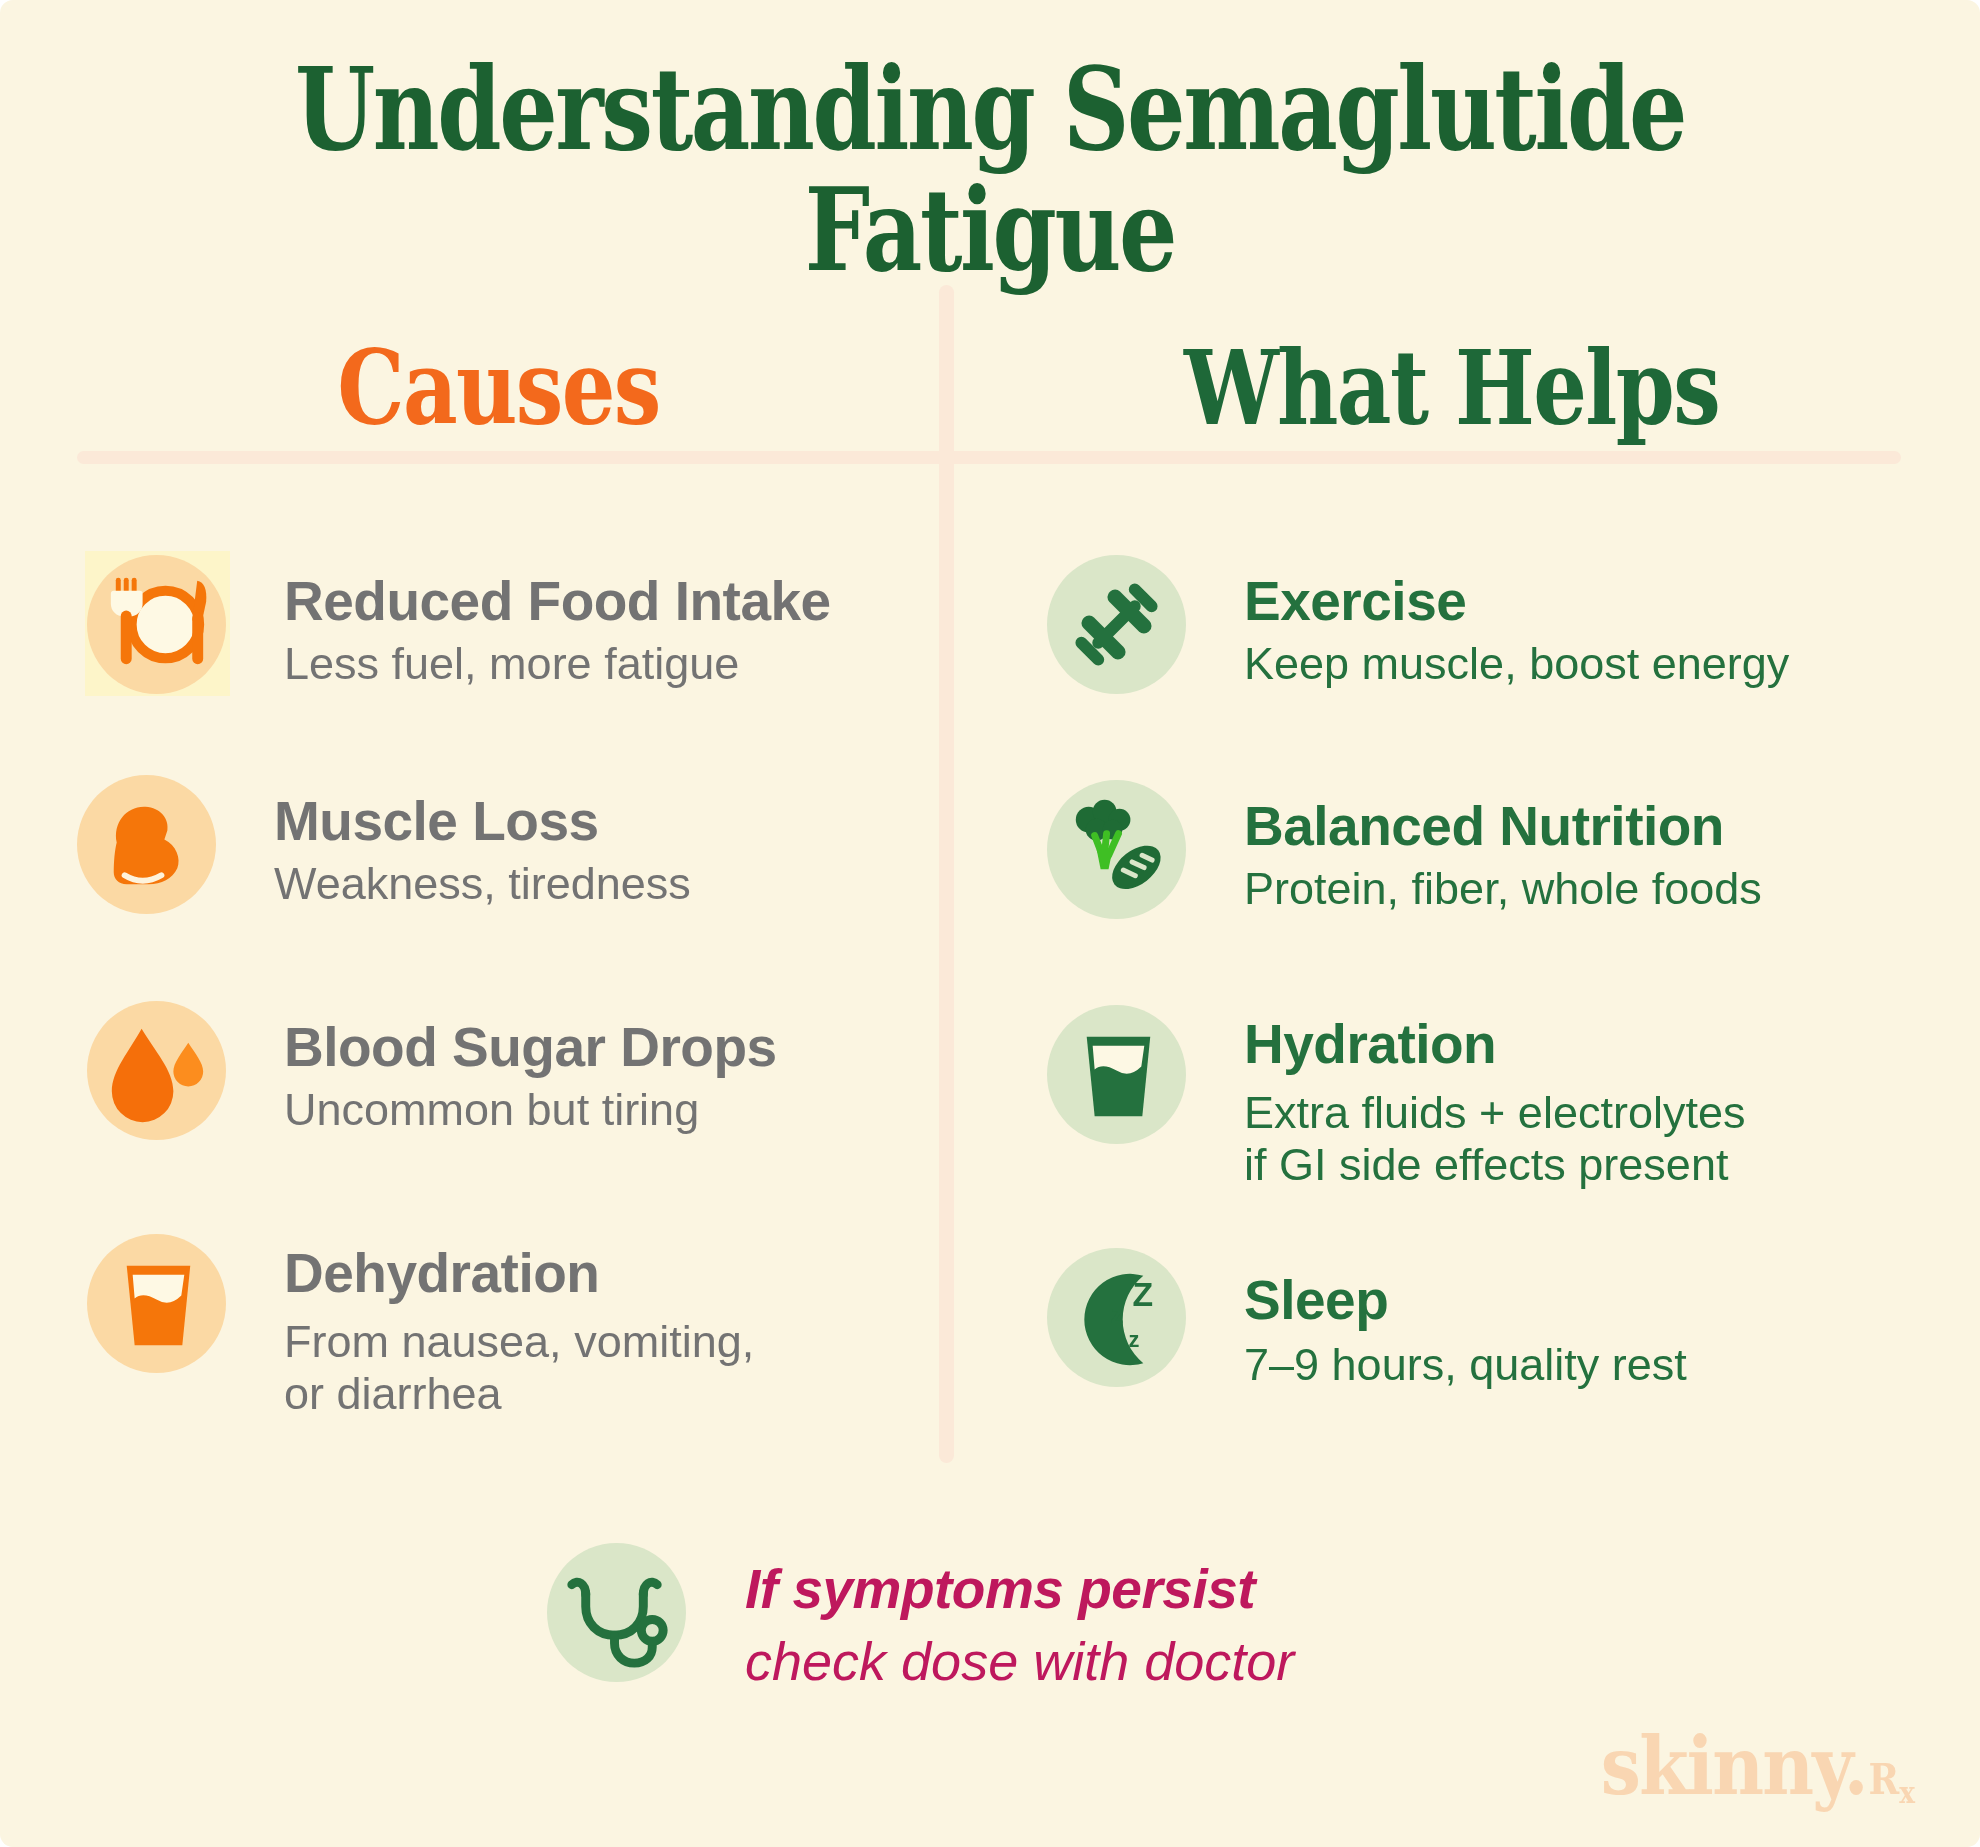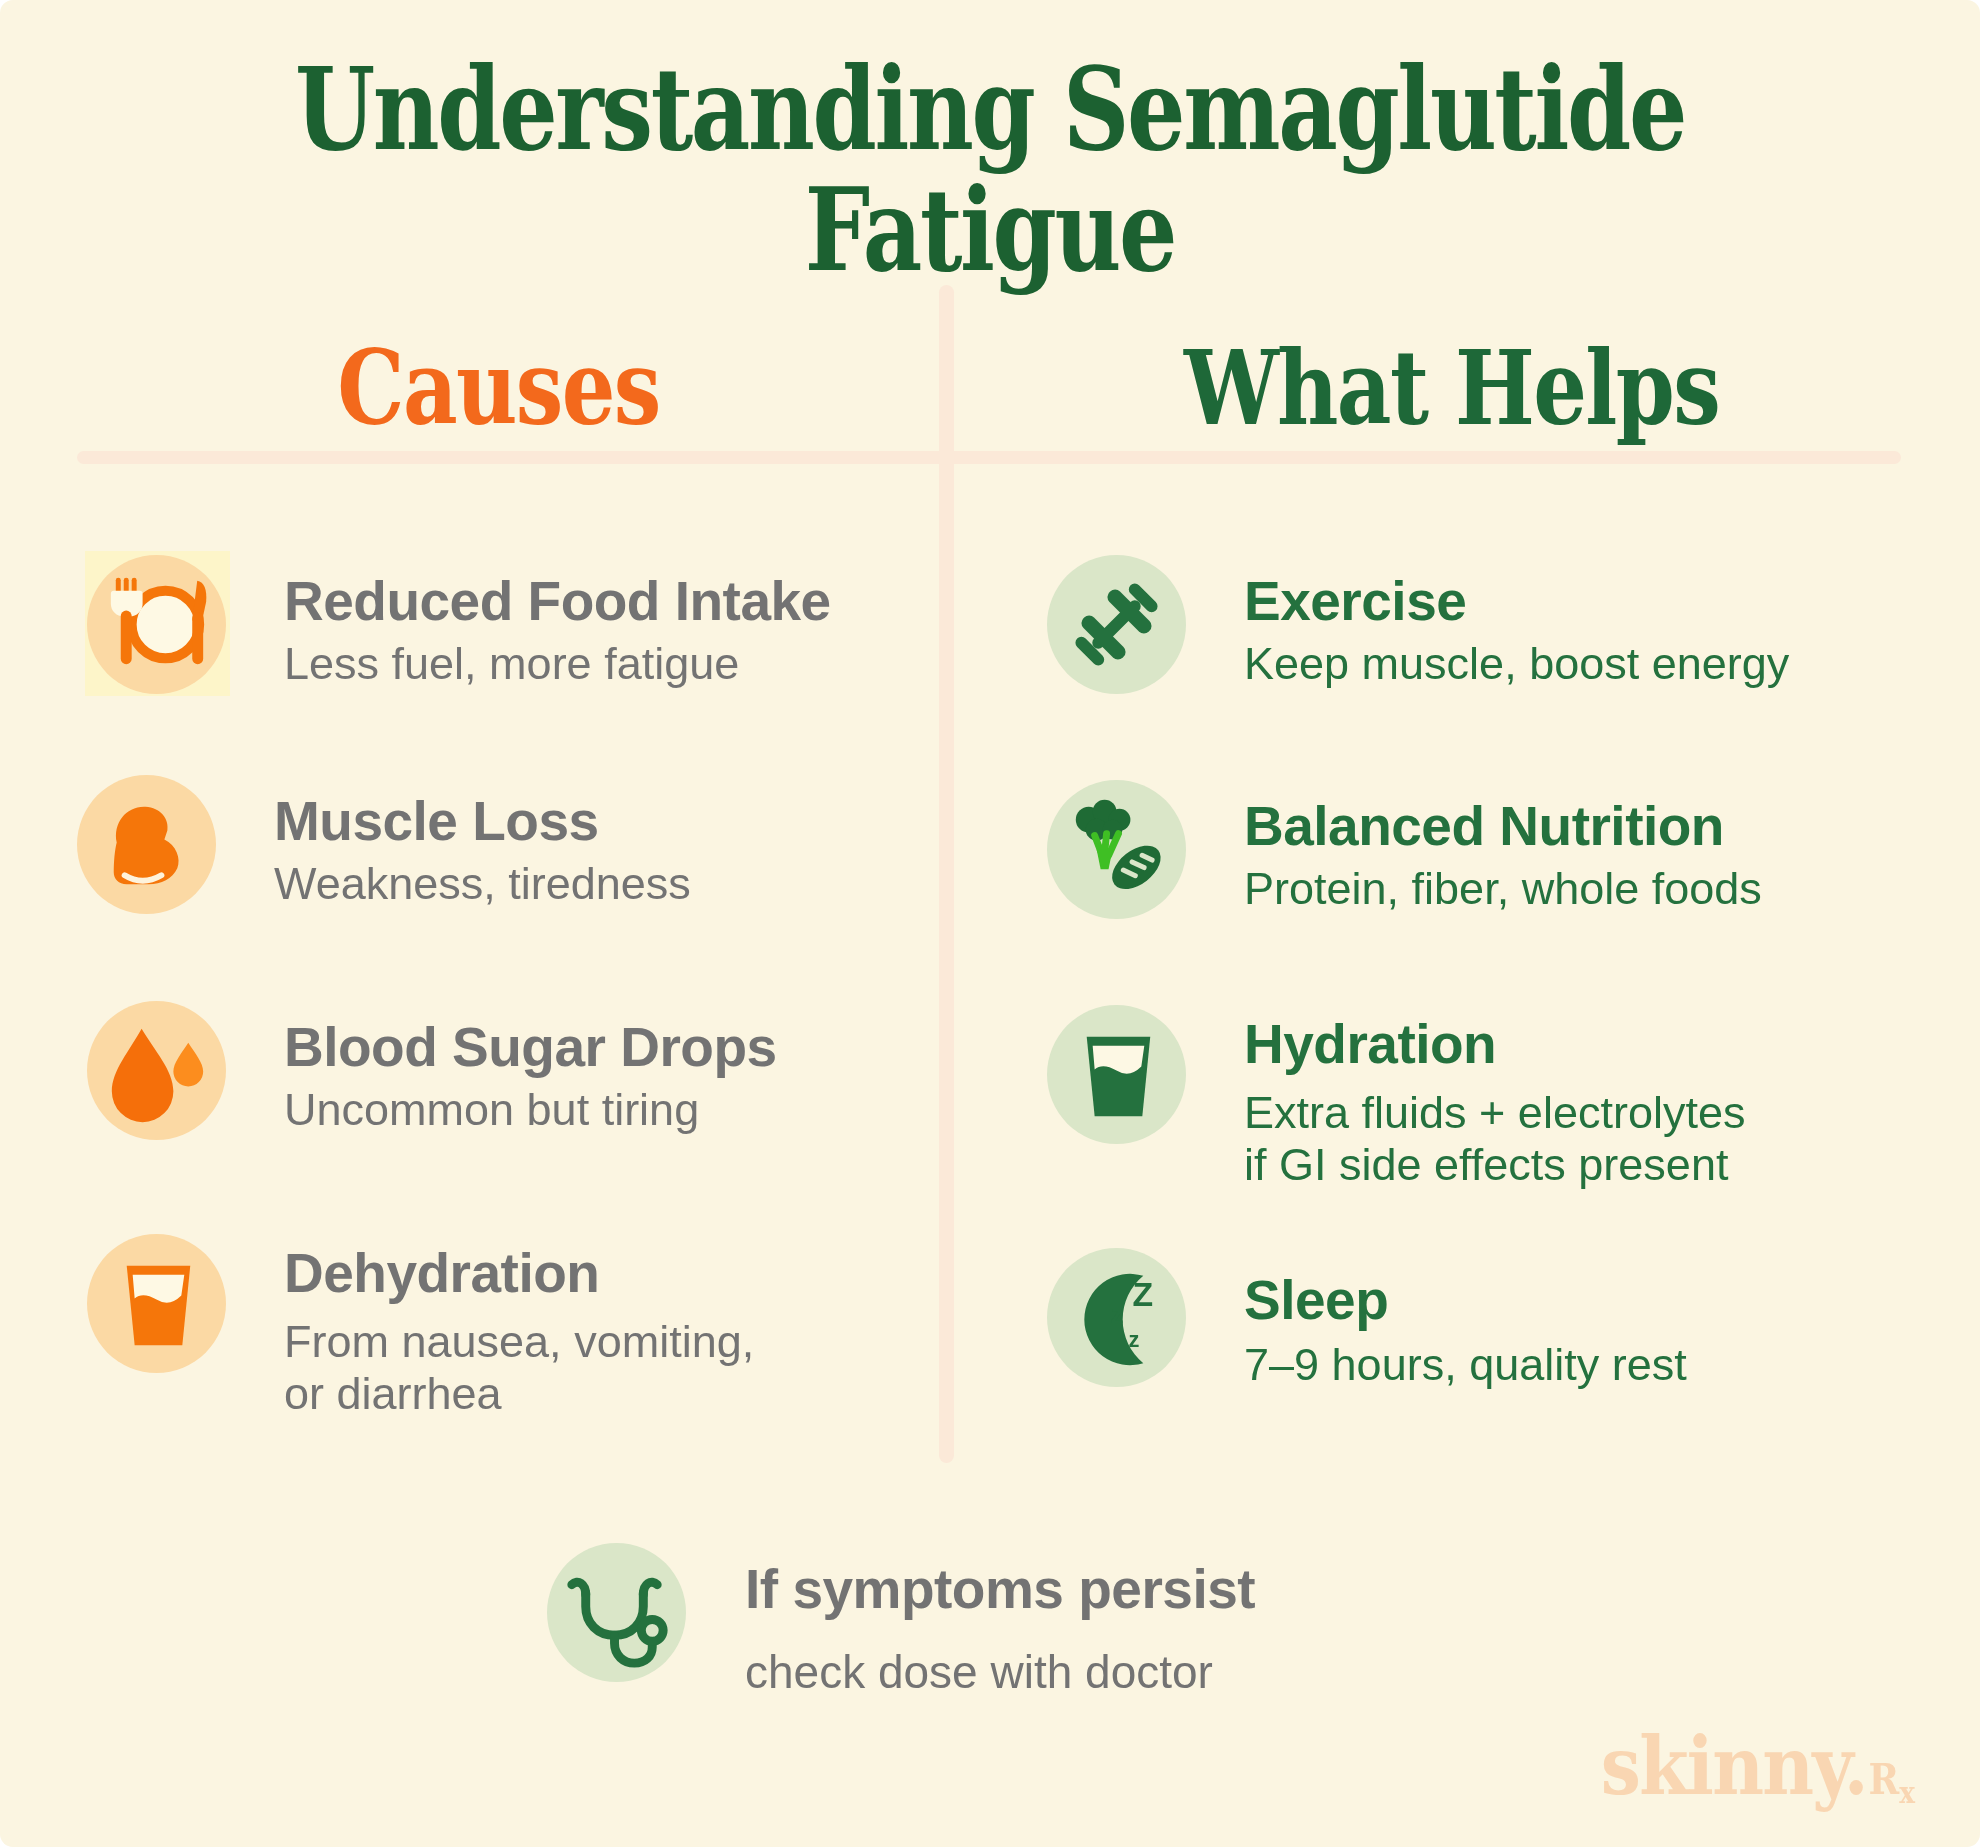--- a/index.html
+++ b/index.html
@@ -31,25 +31,25 @@
   .txt{position:absolute;left:197px;top:0;width:653px;}
   .item-title{font-weight:700;font-size:55px;line-height:57px;letter-spacing:-0.5px;margin-top:20px;}
   .item-sub{font-size:45px;line-height:52px;margin-top:8px;white-space:pre-line;}
   .item.three .item-title{margin-top:13px;}
   .item.three .item-sub{margin-top:14px;}
   .item.sleep .item-title{margin-top:26px;}
   .item.sleep .item-sub{margin-top:10px;}
   .orange .item-title,.orange .item-sub{color:#737373;}
   .greentx .item-title,.greentx .item-sub{color:#24713E;}
 
-  .footer-note{position:absolute;left:547px;top:1543px;width:891px;height:158px;color:#737373;}
+  .footer-note{position:absolute;left:547px;top:1543px;width:891px;height:158px;color:#be185d;font-style:italic;}
   .footer-note .icon-circle{top:0;}
   .footer-note .txt{left:198px;}
   .footer-note .item-title{margin-top:18px;}
-  .footer-note .item-sub{margin-top:28px;font-size:46px;}
+  .footer-note .item-sub{margin-top:17px;font-size:54px;}
 
   .brand{position:absolute;right:65px;top:1725px;display:flex;align-items:baseline;
     color:#F9D6B2;transform:scaleX(0.88);transform-origin:100% 100%;}
   .brand-name{font-family:"DejaVu Serif",serif;font-weight:700;font-size:81px;line-height:1;
     letter-spacing:-2px;}
   .brand-r{font-family:"DejaVu Serif",serif;font-weight:700;font-size:42px;line-height:1;margin-left:2px;}
   .brand-x{font-family:"DejaVu Serif",serif;font-weight:700;font-size:30px;line-height:1;
     transform:translateY(9px);display:inline-block;}
 </style>
 </head>

